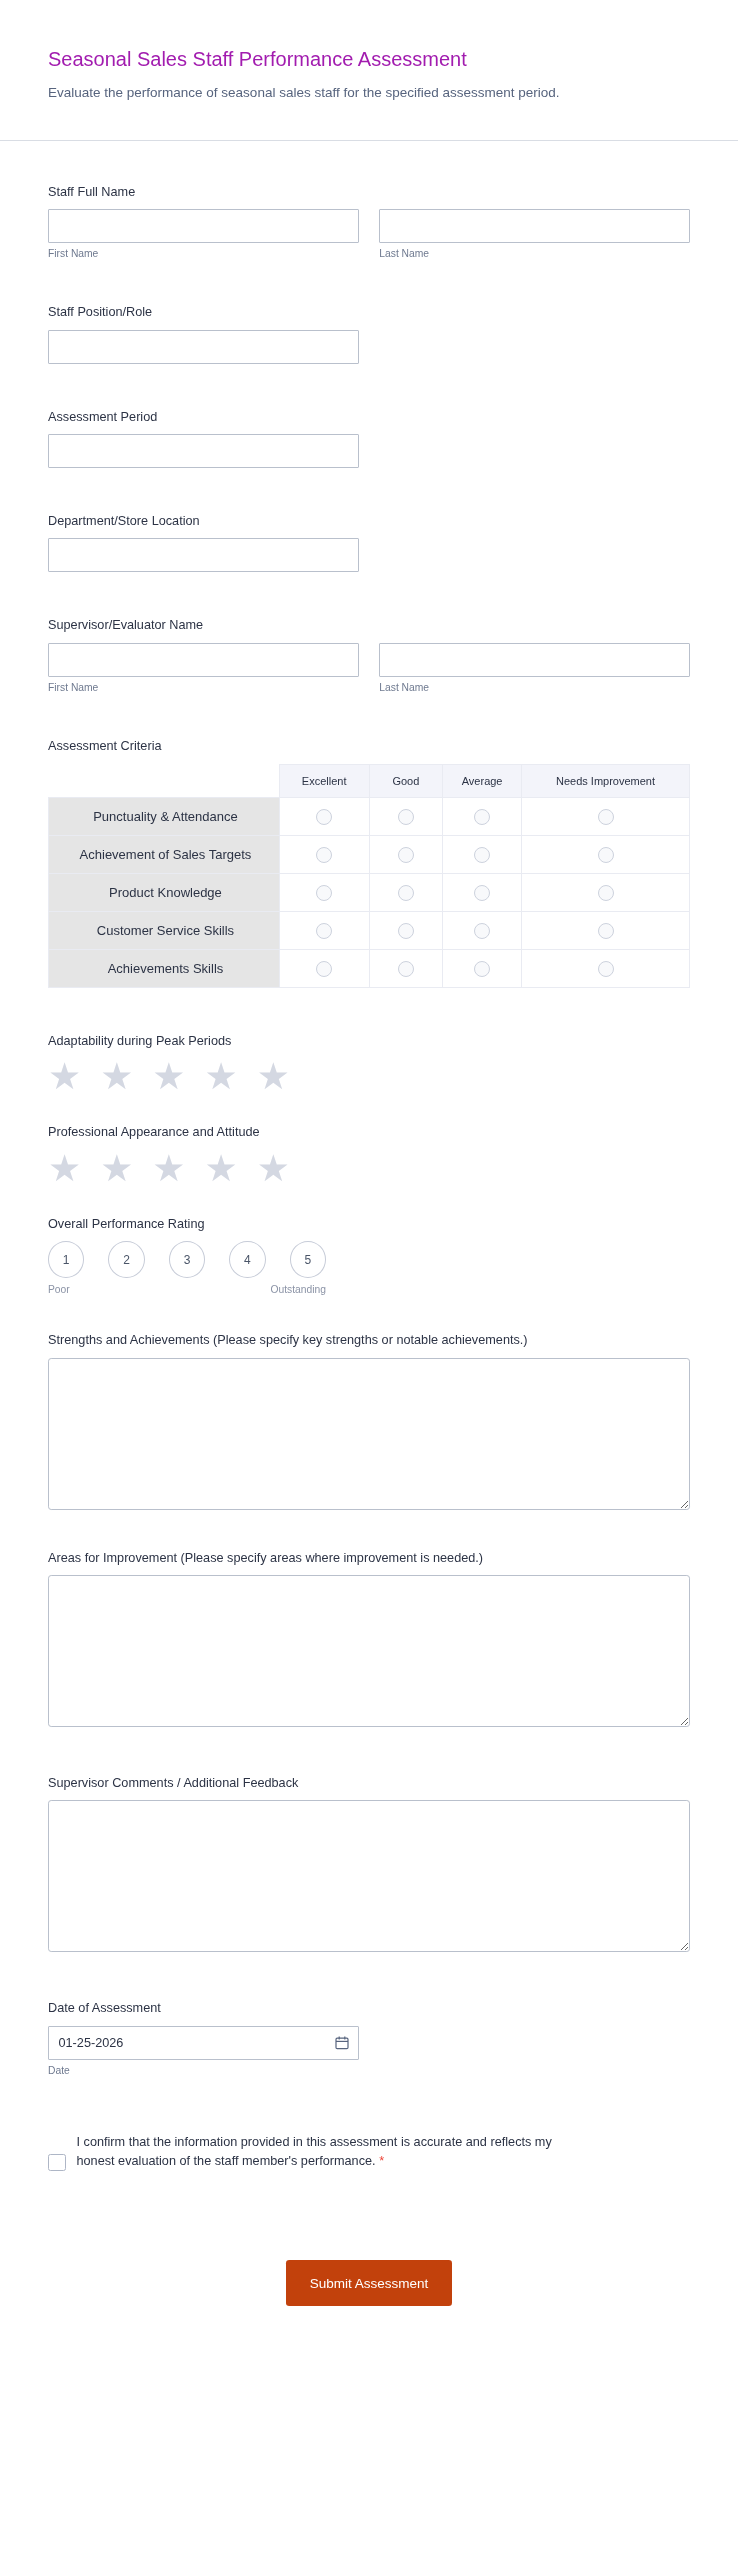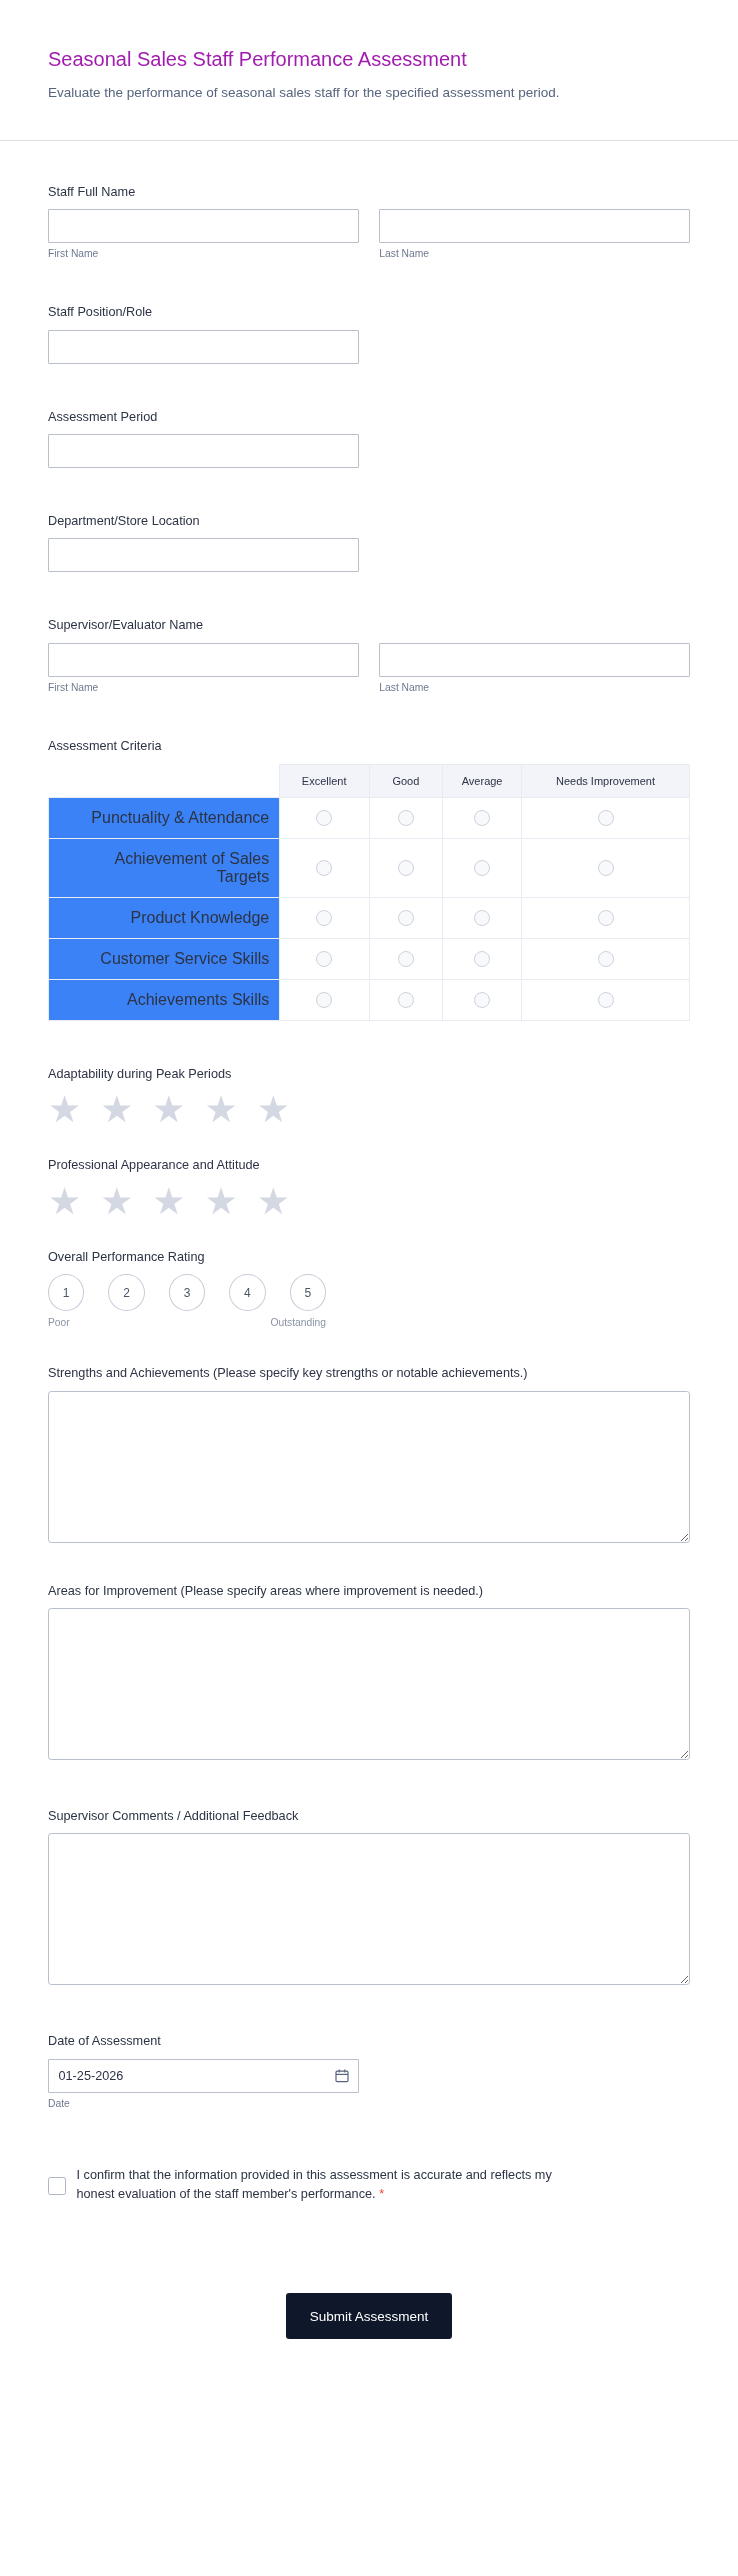--- a/index.html
+++ b/index.html
@@ -76,25 +76,25 @@
   .matrix col.c-needs { width: 26.2%; }
   .matrix thead th {
     background: #f3f4fa;
     font-size: 11px;
     color: #2c3345;
     padding: 10.3px 3.2px;
     text-align: center;
   }
   .matrix thead th.corner { background: transparent; border-top: none; border-left: none; }
   .matrix tbody td.row-label {
-    background: #3b82f6;
-    font-size: 16px;
+    background: #e5e5e5;
+    font-size: 13px;
     color: #2c3345;
     padding: 11px 9.5px 11px 12.7px;
-    text-align: right;
+    text-align: center;
   }
   .matrix tbody td.radio-cell { background: #fff; text-align: center; height: 38px; }
   .radio {
     display: inline-block;
     width: 16px;
     height: 16px;
     border-radius: 50%;
     border: 1.6px solid #cdd2dd;
     background: #f8f9fb;
     vertical-align: middle;
@@ -148,37 +148,37 @@
   .date-wrap { position: relative; width: 311px; }
   .date-input { padding-right: 35px; }
   .calendar-btn {
     position: absolute; right: 9.5px; top: 50%;
     transform: translateY(-50%);
     background: none; border: none; padding: 0;
     display: flex; cursor: pointer;
   }
 
   
-  .confirm-row { display: flex; align-items: center; gap: 11px; }
+  .confirm-row { display: flex; align-items: flex-end; gap: 11px; }
   .checkbox {
     flex: 0 0 auto;
     width: 17.5px; height: 17.5px;
     border: 0.8px solid #aeb6c6;
     border-radius: 2.4px;
     background: #fff;
     margin-top: 1.6px;
     cursor: pointer;
   }
   .confirm-text { font-size: 12.7px; line-height: 1.5; color: #2c3345; max-width: 476px; }
   .required-star { color: #ed4337; }
 
   
   .submit-row { margin-top: 89px; padding-bottom: 125px; text-align: center; }
   .submit-btn {
-    background: #0f172a;
+    background: #c2410c;
     color: #fff;
     border: none;
     border-radius: 3.2px;
     font-size: 13.5px;
     font-weight: 500;
     font-family: inherit;
     height: 46px;
     padding: 0 24px;
     cursor: pointer;
   }

